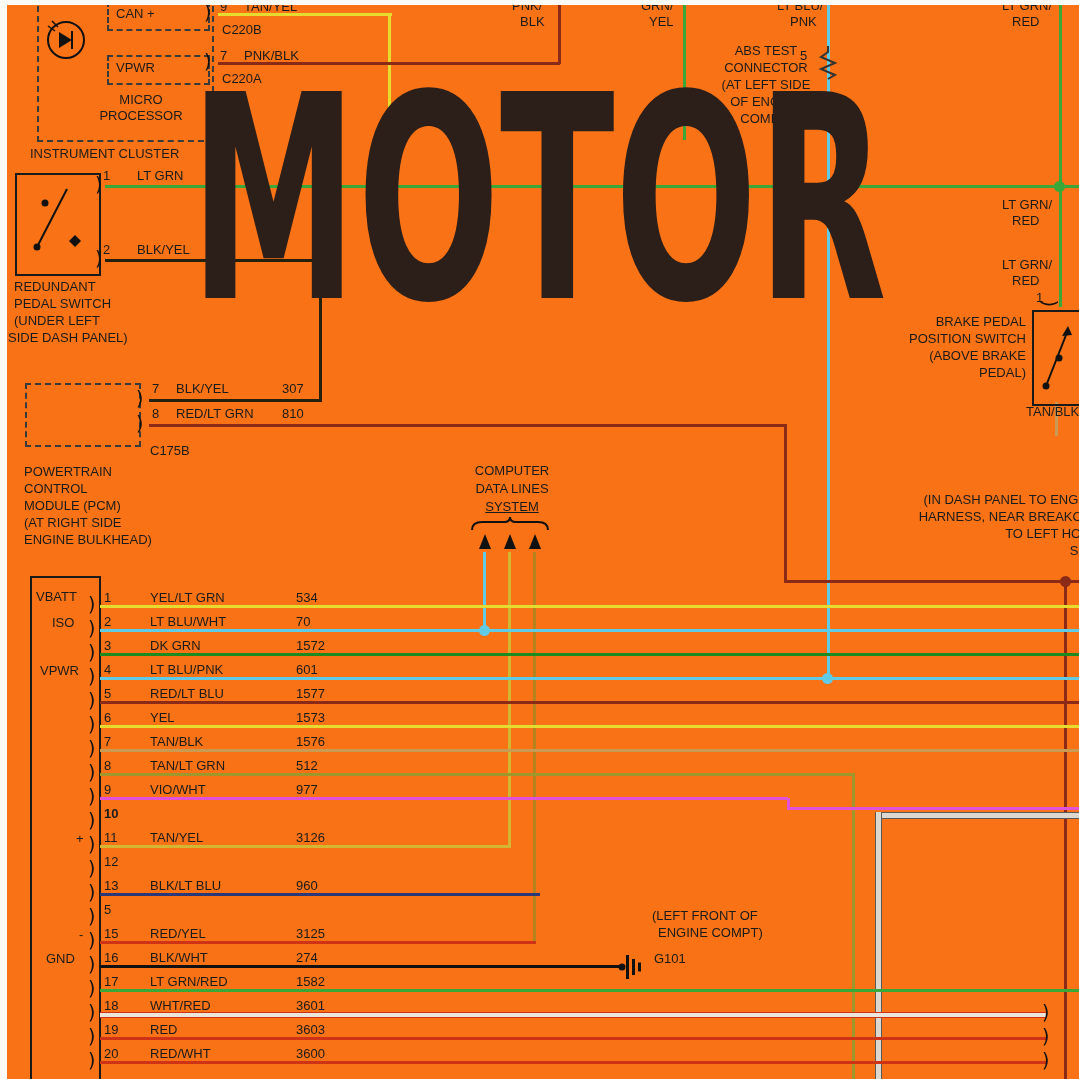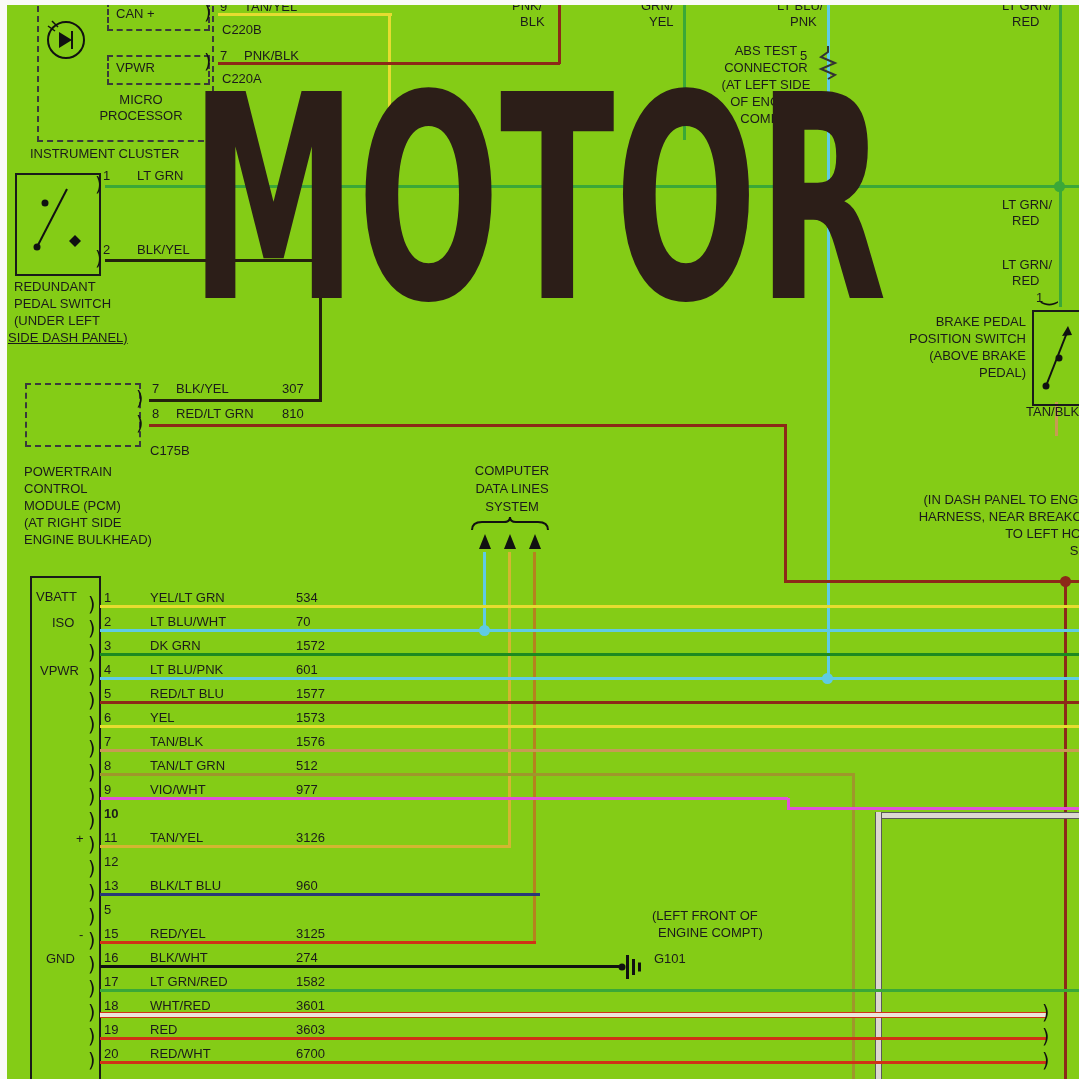--- a/index.html
+++ b/index.html
@@ -1,16 +1,16 @@
 <!DOCTYPE html>
 <html><head>
 <meta charset="utf-8">
 <style>
   html,body{margin:0;padding:0;background:#e8e6e0;}
-  #stage{position:relative;width:1079px;height:1079px;background:#84cc16;overflow:hidden;
+  #stage{position:relative;width:1079px;height:1079px;background:#f97316;overflow:hidden;
          font-family:"Liberation Sans",sans-serif;}
   .lbl{position:absolute;font:13px/15px "Liberation Sans",sans-serif;color:#1b1b1b;white-space:nowrap;}
   .c{text-align:center;}
   .r{text-align:right;}
   .hw{position:absolute;height:3px;}
   .vw{position:absolute;width:3px;}
   .dot{position:absolute;width:11px;height:11px;border-radius:50%;}
   .bracket{position:absolute;font:19px/19px "DejaVu Sans",sans-serif;color:#111;}
   .box{position:absolute;border:2px solid #1a1a1a;}
   .dashed{position:absolute;border:2px dashed #3a3a3a;}
@@ -107,41 +107,41 @@
   </svg>
   <span class="bracket" style="left:95px;top:175px;">)</span>
   <span class="bracket" style="left:95px;top:249px;">)</span>
   <div class="lbl" style="left:103px;top:168px;">1</div>
   <div class="lbl" style="left:137px;top:168px;">LT GRN</div>
   <div class="lbl" style="left:103px;top:242px;">2</div>
   <div class="lbl" style="left:137px;top:242px;">BLK/YEL</div>
   <div class="lbl" style="left:14px;top:279px;">REDUNDANT</div>
   <div class="lbl" style="left:14px;top:296px;">PEDAL SWITCH</div>
   <div class="lbl" style="left:14px;top:313px;">(UNDER LEFT</div>
-  <div class="lbl" style="left:8px;top:330px;text-decoration:underline;">SIDE DASH PANEL)</div>
+  <div class="lbl" style="left:8px;top:330px;">SIDE DASH PANEL)</div>
 
   <div class="dashed" style="left:25px;top:383px;width:112px;height:60px;"></div>
   <span class="bracket" style="left:136px;top:389px;">)</span>
   <span class="bracket" style="left:136px;top:414px;">)</span>
   <div class="lbl" style="left:152px;top:381px;">7</div>
   <div class="lbl" style="left:176px;top:381px;">BLK/YEL</div>
   <div class="lbl" style="left:282px;top:381px;">307</div>
   <div class="lbl" style="left:152px;top:406px;">8</div>
   <div class="lbl" style="left:176px;top:406px;">RED/LT GRN</div>
   <div class="lbl" style="left:282px;top:406px;">810</div>
   <div class="lbl" style="left:150px;top:443px;">C175B</div>
   <div class="lbl" style="left:24px;top:464px;">POWERTRAIN</div>
   <div class="lbl" style="left:24px;top:481px;">CONTROL</div>
   <div class="lbl" style="left:24px;top:498px;">MODULE (PCM)</div>
   <div class="lbl" style="left:24px;top:515px;">(AT RIGHT SIDE</div>
   <div class="lbl" style="left:24px;top:532px;">ENGINE BULKHEAD)</div>
 
   <div class="lbl c" style="left:452px;top:463px;width:120px;">COMPUTER</div>
   <div class="lbl c" style="left:452px;top:481px;width:120px;">DATA LINES</div>
-  <div class="lbl c" style="left:452px;top:499px;width:120px;">SYSTEM</div>
+  <div class="lbl c" style="left:452px;top:499px;width:120px;text-decoration:underline;">SYSTEM</div>
   <svg style="position:absolute;left:460px;top:516px;" width="110" height="40" viewBox="0 0 110 40">
     <path d="M12,14 Q12,6 22,6 L44,6 Q50,6 50,1 Q50,6 56,6 L78,6 Q88,6 88,14" fill="none" stroke="#111" stroke-width="2"></path>
     <polygon points="25,18 19,33 31,33" fill="#111"></polygon>
     <polygon points="50,18 44,33 56,33" fill="#111"></polygon>
     <polygon points="75,18 69,33 81,33" fill="#111"></polygon>
   </svg>
 
   <div class="lbl r" style="left:770px;top:492px;width:330px;">(IN DASH PANEL TO ENGINE</div>
   <div class="lbl r" style="left:770px;top:509px;width:330px;">HARNESS, NEAR BREAKOUT</div>
   <div class="lbl r" style="left:770px;top:526px;width:330px;">TO LEFT HORN</div>
@@ -268,21 +268,21 @@
       <div class="bracket" style="left: 1042px; top: 1003px;">)</div>
       <div class="bracket" style="left: 88px; top: 1027px;">)</div>
       <div class="lbl" style="left: 104px; top: 1022px;">19</div>
       <div class="lbl" style="left: 150px; top: 1022px;">RED</div>
       <div class="lbl" style="left: 296px; top: 1022px;">3603</div>
       <div class="hw" style="left: 100px; top: 1037px; width: 946px; background: rgb(207, 51, 22);"></div>
       <div class="bracket" style="left: 1042px; top: 1027px;">)</div>
       <div class="bracket" style="left: 88px; top: 1051px;">)</div>
       <div class="lbl" style="left: 104px; top: 1046px;">20</div>
       <div class="lbl" style="left: 150px; top: 1046px;">RED/WHT</div>
-      <div class="lbl" style="left: 296px; top: 1046px;">6700</div>
+      <div class="lbl" style="left: 296px; top: 1046px;">3600</div>
       <div class="hw" style="left: 100px; top: 1061px; width: 946px; background: rgb(207, 51, 22);"></div>
       <div class="bracket" style="left: 1042px; top: 1051px;">)</div>
     </div>
 
   <div class="strip" style="left:0;top:0;width:1079px;height:5px;"></div>
   <div class="strip" style="left:0;top:0;width:7px;height:1079px;"></div>
 
   <div id="watermark">MOTOR</div>
 
 </div>

